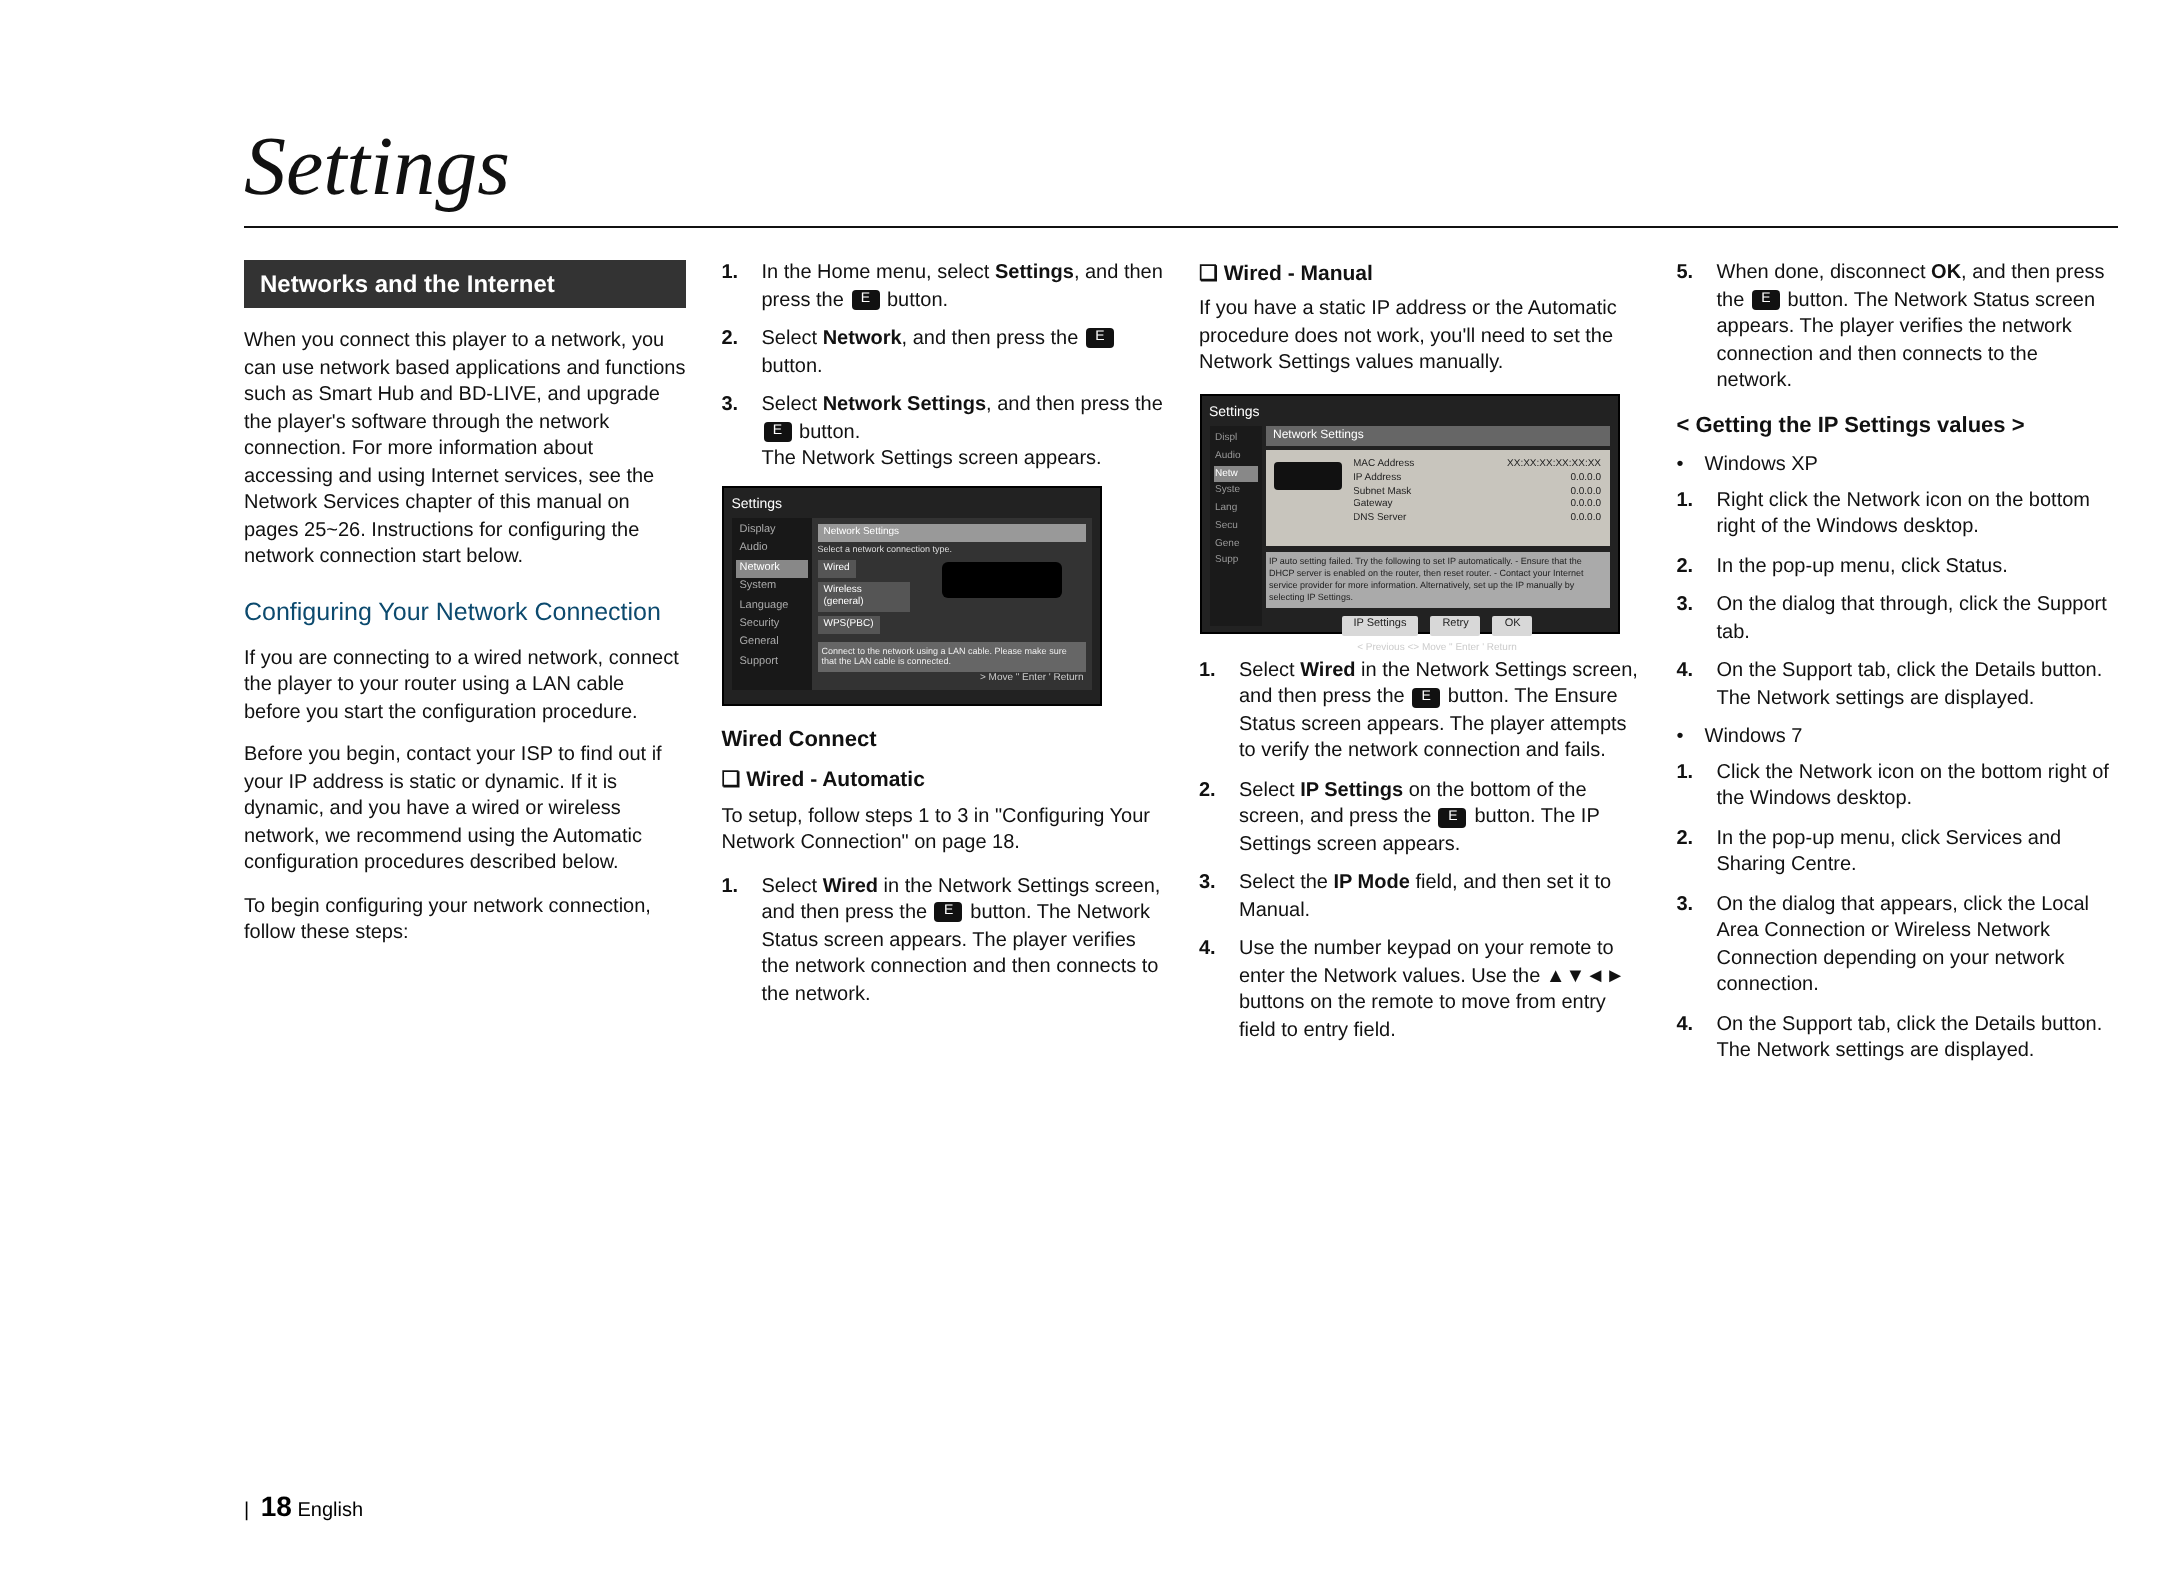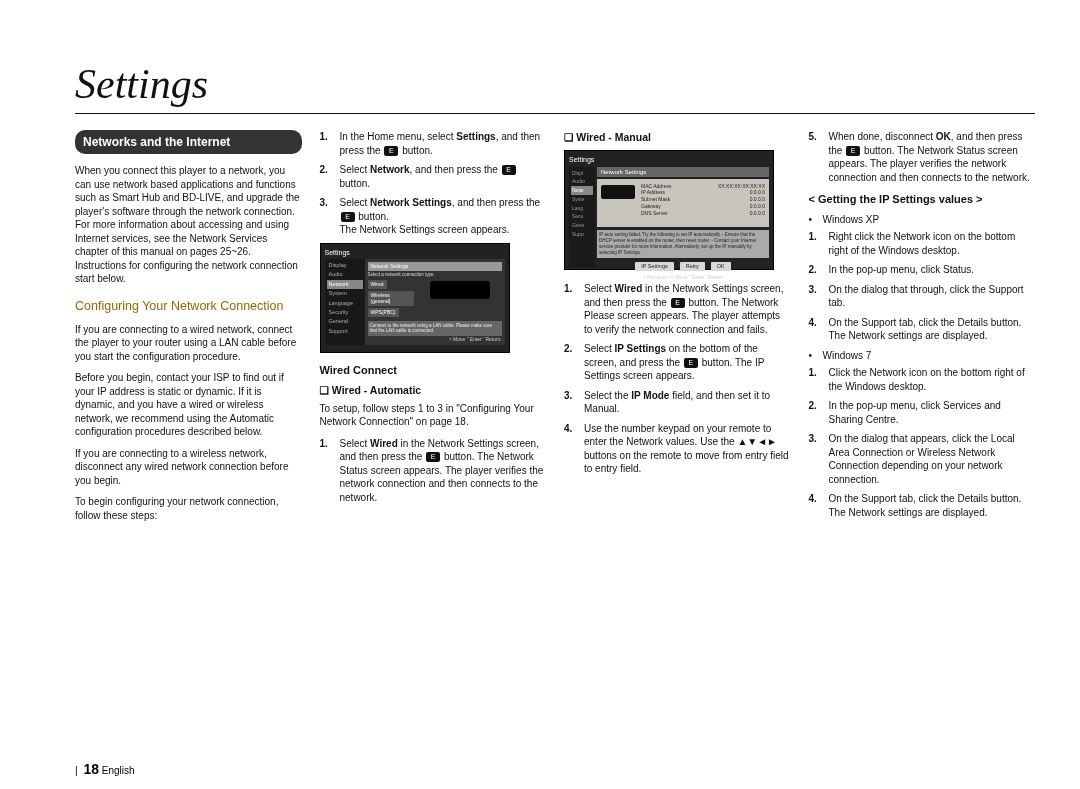--- a/index.html
+++ b/index.html
@@ -4,23 +4,24 @@
 <style>
   * { box-sizing: border-box; margin: 0; padding: 0; }
   body {
     font-family: Arial, Helvetica, sans-serif;
     background: #fff;
     width: 1080px;
     height: 789px;
     position: relative;
   }
   .page {
-    padding: 60px 45px 30px 75px;
+    padding: 60px 21px 30px 75px;
     height: 100%;
     position: relative;
+    margin-left: 47px;
   }
   .title {
     font-family: Georgia, 'Times New Roman', serif;
     font-style: italic;
     font-size: 42px;
     font-weight: 300;
     color: #111;
     border-bottom: 1px solid #111;
     padding-bottom: 5px;
     margin-bottom: 16px;
@@ -30,26 +31,25 @@
     gap: 18px;
   }
   .col { flex: 1; font-size: 10px; line-height: 1.35; color: #111; }
   .section-banner {
     background: #333;
     color: #fff;
     font-weight: bold;
     font-size: 12px;
     padding: 4px 8px;
     margin-bottom: 10px;
-    border-radius: 10px;
   }
   .subhead {
     font-size: 12.5px;
     font-weight: normal;
-    color: #a16207;
+    color: #0c4a6e;
     margin: 12px 0 8px;
   }
   p { margin-bottom: 8px; }
   .bold { font-weight: bold; }
   .h4 { font-weight: bold; font-size: 11px; margin: 10px 0 6px; }
   .h5 { font-weight: bold; font-size: 10.5px; margin: 6px 0 4px; }
   .angle-head { font-weight: bold; font-size: 11px; margin: 8px 0 6px; }
   ol.steps { list-style: none; padding-left: 0; }
   ol.steps li { display: flex; margin-bottom: 6px; }
   ol.steps li .num { font-weight: bold; min-width: 20px; }
@@ -108,42 +108,41 @@
   .ss2-header { background: #666; color:#fff; padding:1px 4px; font-size:6px; margin-bottom:2px; }
   .ss2-box { background: #c8c5bd; color:#222; padding: 4px; height: 48px; font-size: 5px; }
   .ss2-row { display:flex; justify-content:space-between; }
   .ss2-router { width:34px; height:14px; background:#111; border-radius:2px; float:left; margin:2px 6px 2px 0; }
   .ss2-msg { background:#aaa; color:#222; font-size:4.5px; padding:2px; margin-top:3px; }
   .ss2-btns { display:flex; gap:6px; justify-content:center; margin-top:4px; }
   .ss2-btn { background:#d8d8d8; color:#222; padding:1px 6px; font-size:5.5px; border-radius:1px; }
   .ss2-foot { text-align:center; font-size:5px; color:#ccc; margin-top:3px; }
   .footer {
     position: absolute;
-    bottom: 12px;
+    bottom: 28px;
     left: 75px;
     font-size: 10px;
   }
   .page-num { font-weight: bold; font-size: 14px; }
   .pipe { margin-right: 3px; }
 </style>
 </head>
 <body>
 
 <div class="page">
   <div class="title">Settings</div>
 
   <div class="columns">
 
     <div class="col">
       <div class="section-banner">Networks and the Internet</div>
       <p>When you connect this player to a network, you can use network based applications and functions such as Smart Hub and BD-LIVE, and upgrade the player's software through the network connection. For more information about accessing and using Internet services, see the Network Services chapter of this manual on pages 25~26. Instructions for configuring the network connection start below.</p>
       <div class="subhead">Configuring Your Network Connection</div>
       <p>If you are connecting to a wired network, connect the player to your router using a LAN cable before you start the configuration procedure.</p>
       <p>Before you begin, contact your ISP to find out if your IP address is static or dynamic. If it is dynamic, and you have a wired or wireless network, we recommend using the Automatic configuration procedures described below.</p>
-      <p>If you are connecting to a wireless network, disconnect any wired network connection before you begin.</p>
       <p>To begin configuring your network connection, follow these steps:</p>
     </div>
 
     <div class="col">
       <ol class="steps">
         <li>
           <span class="num">1.</span>
           <span class="txt">
             <span>In the Home menu, select </span><span class="bold">Settings</span><span>, and then press the </span><span class="enter-icon">E</span><span> button.</span>
           </span>
@@ -203,20 +202,21 @@
           <span class="num">1.</span>
           <span class="txt">
             <span>Select </span><span class="bold">Wired</span><span> in the Network Settings screen, and then press the </span><span class="enter-icon">E</span><span> button. The Network Status screen appears. The player verifies the network connection and then connects to the network.</span>
           </span>
         </li>
       </ol>
     </div>
 
     <div class="col">
       <div class="h5" style="margin-top:0;">❏ Wired - Manual</div>
+      <p>If you have a static IP address or the Automatic procedure does not work, you'll need to set the Network Settings values manually.</p>
 
       <div class="screenshot2">
         <div class="ss1-title">Settings</div>
         <div class="ss2-menu">
           <div>Displ</div>
           <div>Audio</div>
           <div style="background:#888;color:#fff;">Netw</div>
           <div>Syste</div>
           <div>Lang</div>
           <div>Secu</div>
@@ -256,21 +256,21 @@
             <span class="ss2-btn">Retry</span>
             <span class="ss2-btn">OK</span>
           </div>
           <div class="ss2-foot">&lt; Previous   &lt;&gt; Move   " Enter   ' Return</div>
         </div>
       </div>
 
       <ol class="steps">
         <li>
           <span class="num">1.</span>
-          <span class="txt"><span>Select </span><span class="bold">Wired</span><span> in the Network Settings screen, and then press the </span><span class="enter-icon">E</span><span> button. The Network Please screen appears. The player attempts to verify the network connection and fails.</span></span>
+          <span class="txt"><span>Select </span><span class="bold">Wired</span><span> in the Network Settings screen, and then press the </span><span class="enter-icon">E</span><span> button. The Ensure Status screen appears. The player attempts to verify the network connection and fails.</span></span>
         </li>
         <li>
           <span class="num">2.</span>
           <span class="txt"><span>Select </span><span class="bold">IP Settings</span><span> on the bottom of the screen, and press the </span><span class="enter-icon">E</span><span> button. The IP Settings screen appears.</span></span>
         </li>
         <li>
           <span class="num">3.</span>
           <span class="txt"><span>Select the </span><span class="bold">IP Mode</span><span> field, and then set it to Manual.</span></span>
         </li>
         <li>

